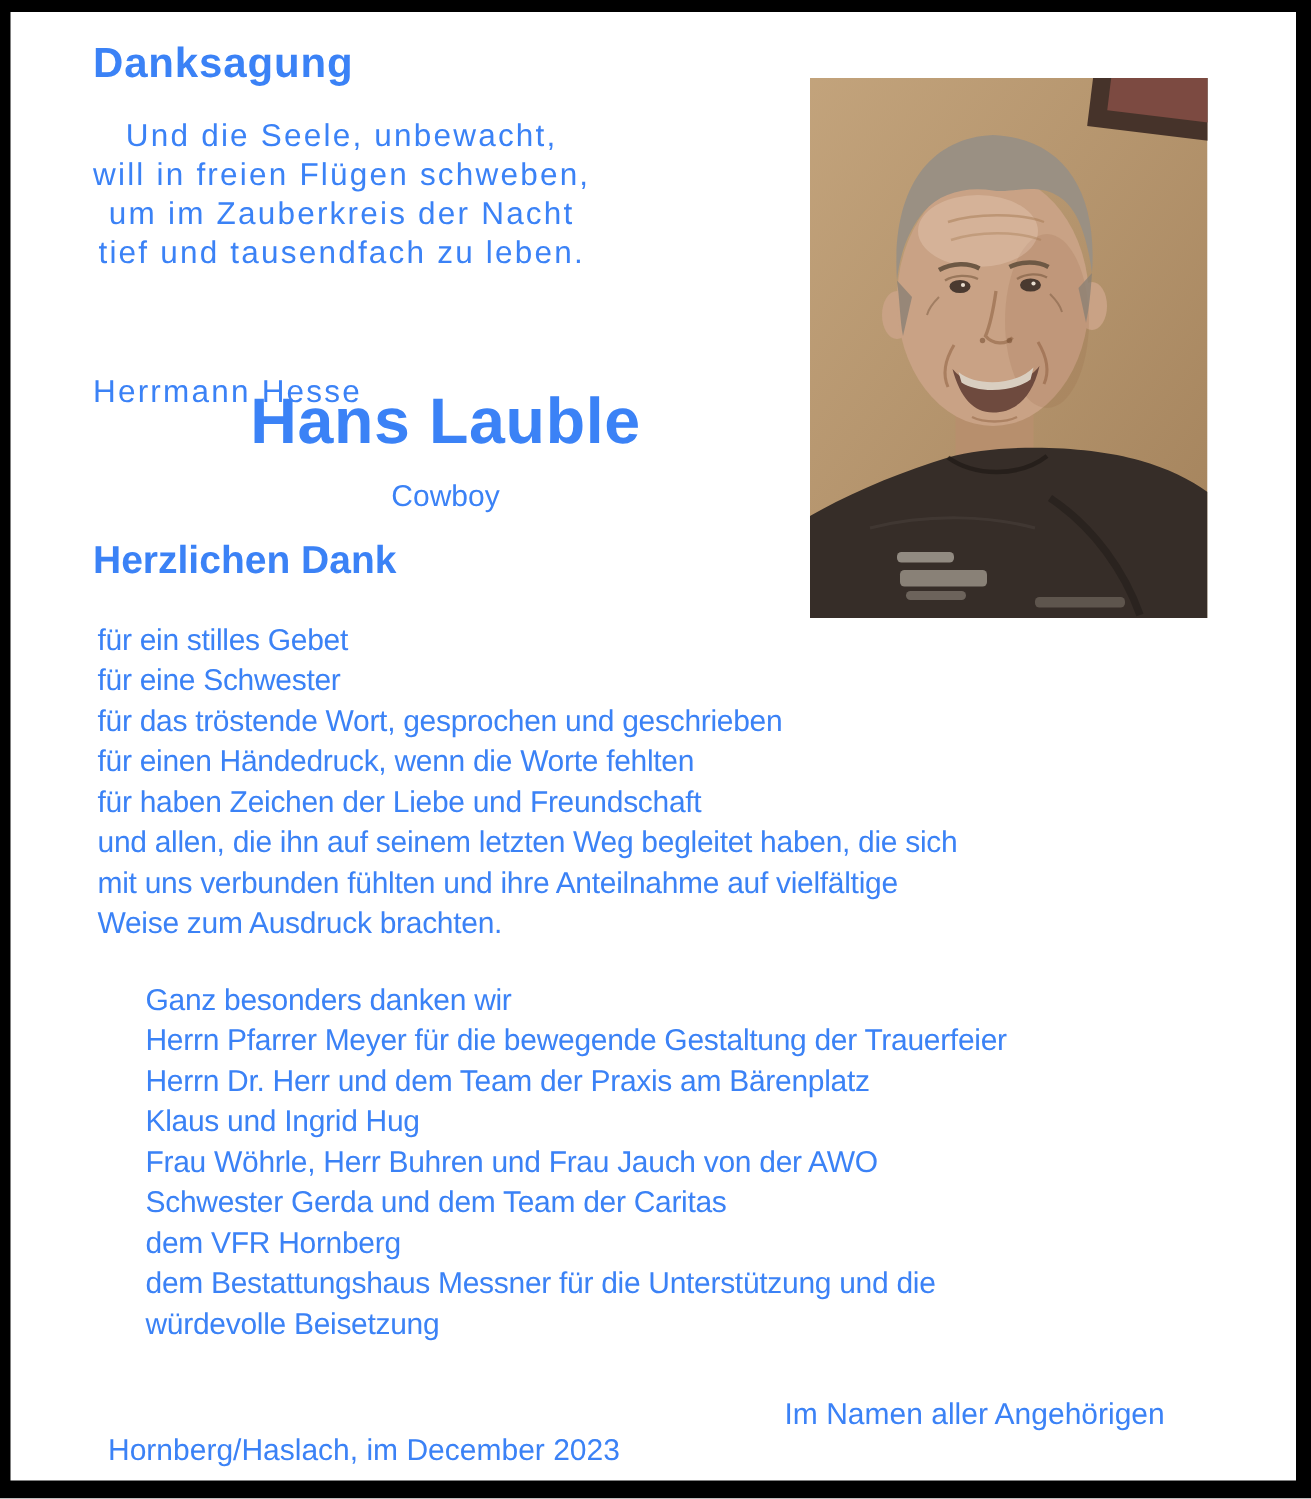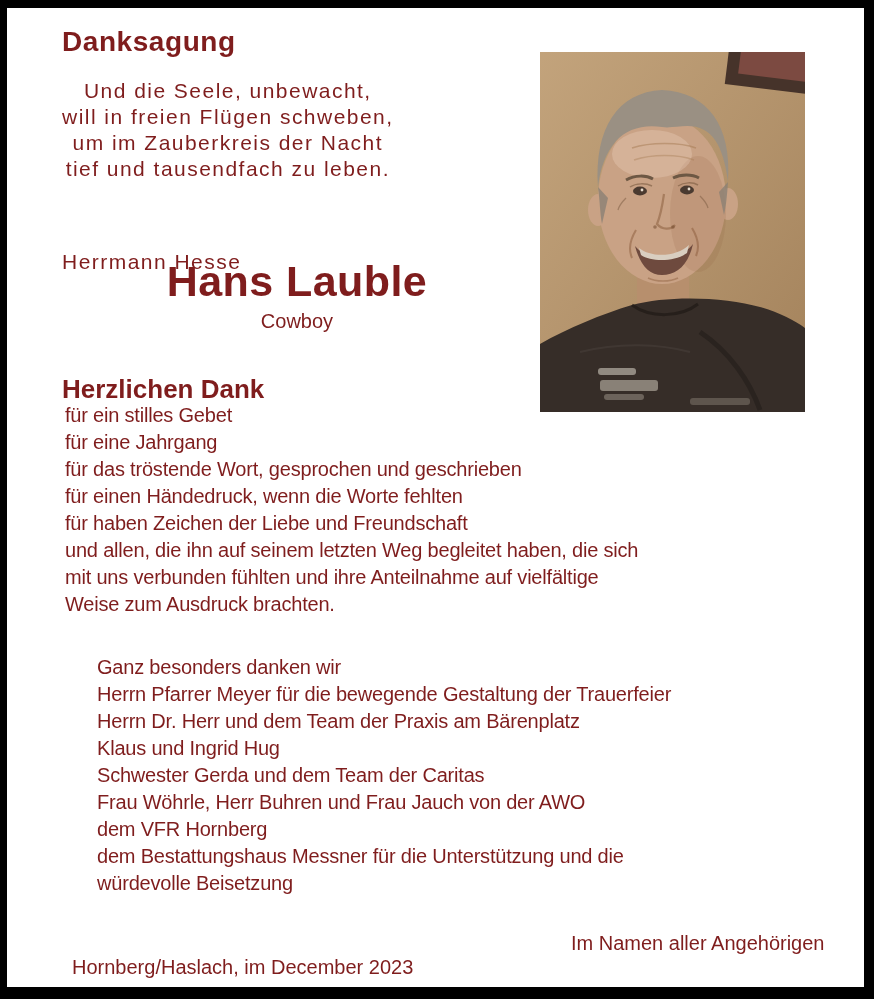--- a/index.html
+++ b/index.html
@@ -2,21 +2,21 @@
 <html><head>
 <meta charset="utf-8">
 <style>
   html,body { margin:0; padding:0; background:#ffffff; }
   .page {
     position:relative;
     width:874px; height:999px;
     background:#000;
     box-sizing:border-box;
     font-family:"Liberation Sans", sans-serif;
-    color:#7f1d1d;
+    color:#3b82f6;
   }
   .inner {
     position:absolute;
     top:8px; left:7px; right:10px; bottom:12px;
     background:#ffffff;
     overflow:hidden;
   }
   .geo { letter-spacing:0.07em; }
   .title {
     position:absolute; left:55px; top:18px;
@@ -33,32 +33,32 @@
     margin-top:36px;
   }
   .name-block {
     position:absolute; left:0; top:250px; width:580px;
     text-align:center;
   }
   .deceased-name {
     font-size:43px; font-weight:bold; letter-spacing:0.01em;
     line-height:46px;
   }
-  .nickname { font-size:20px; margin-top:6px; }
+  .nickname { font-size:20px; margin-top:16px; }
   .dank-heading {
-    position:absolute; left:55px; top:366px;
+    position:absolute; left:55px; top:350px;
     font-size:26px; font-weight:bold; margin:0;
     letter-spacing:0;
   }
   .list { position:absolute; font-size:20px; line-height:27px; letter-spacing:-0.01em; }
-  .list1 { left:58px; top:394px; width:660px; }
+  .list1 { left:58px; top:406px; width:660px; }
   .list2 { left:58px; top:646px; width:680px;margin-left:32px; }
   .footer-right {
     position:absolute; left:516px; top:922px;
-    font-size:20px; line-height:27px;margin-left:48px;
+    font-size:20px; line-height:27px;
   }
   .footer-left {
     position:absolute; left:65px; top:948px;
     font-size:20px;
   }
   .photo {
     position:absolute; left:533px; top:44px;
     width:265px; height:360px;
     display:block;
   }
@@ -151,36 +151,36 @@
 
       <path d="M95,194 C108,210 140,209 153,192 C148,214 136,223 122,223 C109,223 100,213 95,194 Z" fill="#6e4a3e"></path>
       <path d="M99,196 C111,206 137,205 149,193 L147,201 C135,210 111,210 101,203 Z" fill="#d9cec0"></path>
       <path d="M108,226 C116,230 130,230 138,226" stroke="#8a5a3a" stroke-width="1.6" fill="none" opacity="0.45"></path>
     </svg>
 
     <h2 class="dank-heading">Herzlichen Dank</h2>
 
     <div class="list list1">
       <div>für ein stilles Gebet</div>
-      <div>für eine Jahrgang</div>
+      <div>für eine Schwester</div>
       <div>für das tröstende Wort, gesprochen und geschrieben</div>
       <div>für einen Händedruck, wenn die Worte fehlten</div>
       <div>für haben Zeichen der Liebe und Freundschaft</div>
       <div>und allen, die ihn auf seinem letzten Weg begleitet haben, die sich</div>
       <div>mit uns verbunden fühlten und ihre Anteilnahme auf vielfältige</div>
       <div>Weise zum Ausdruck brachten.</div>
     </div>
 
     <div class="list list2">
       <div>Ganz besonders danken wir</div>
       <div>Herrn Pfarrer Meyer für die bewegende Gestaltung der Trauerfeier</div>
       <div>Herrn Dr. Herr und dem Team der Praxis am Bärenplatz</div>
       <div>Klaus und Ingrid Hug</div>
+      <div>Frau Wöhrle, Herr Buhren und Frau Jauch von der AWO</div>
       <div>Schwester Gerda und dem Team der Caritas</div>
-      <div>Frau Wöhrle, Herr Buhren und Frau Jauch von der AWO</div>
       <div>dem VFR Hornberg</div>
       <div>dem Bestattungshaus Messner für die Unterstützung und die</div>
       <div>würdevolle Beisetzung</div>
     </div>
 
     <div class="footer-right">
       <div>Im Namen aller Angehörigen</div>
     </div>
 
     <div class="footer-left">Hornberg/Haslach, im December 2023</div>

